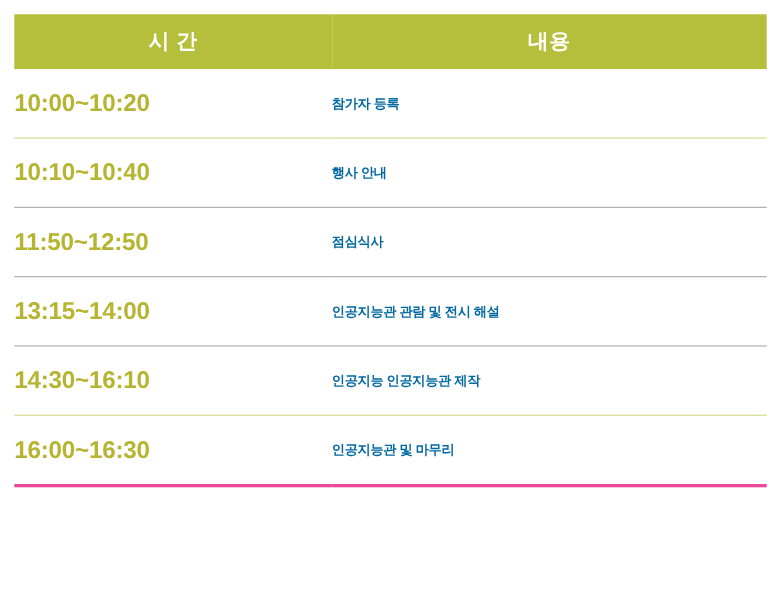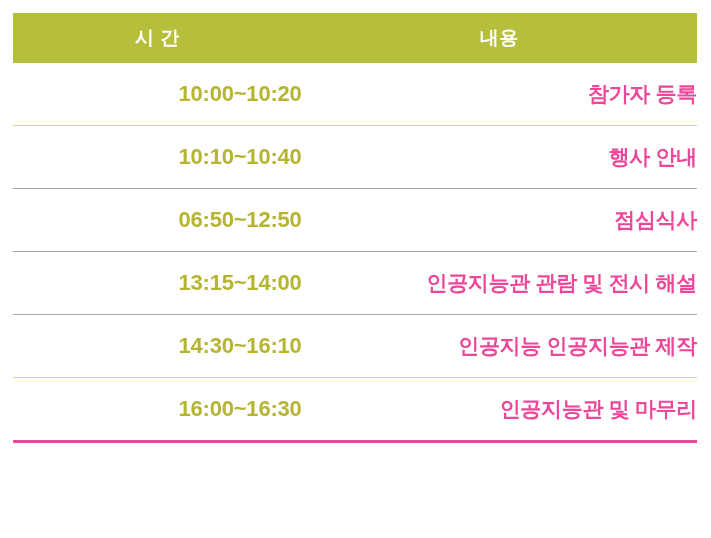--- a/index.html
+++ b/index.html
@@ -48,43 +48,43 @@
   .col-detail { width: 57.8%; }
 
   
   .schedule-table tbody tr {
     background: #ffffff;
   }
   .schedule-table tbody td {
     height: 62px;
     padding: 0;
     vertical-align: middle;
-    text-align: right;
+    text-align: left;
     border: none;
     border-bottom: 1px solid #a7a7a7;
   }
   
   .schedule-table tbody tr.sep-green td {
     border-bottom: 1px solid #d6d882;
   }
   
   .schedule-table tbody tr.sep-bottom td {
     border-bottom: 3px solid #ec4899;
   }
 
   .time-cell {
     color: #b5b531;
     font-size: 22px;
     font-weight: bold;
     letter-spacing: -0.2px;
     white-space: nowrap;
   }
   .detail-cell {
-    color: #ec4899;
-    font-size: 21px;
+    color: #0369a1;
+    font-size: 12px;
     font-weight: bold;
     letter-spacing: -0.3px;
     white-space: nowrap;
   }
 </style>
 </head>
 <body>
 
 <div class="schedule-wrap">
   <table class="schedule-table">
@@ -101,21 +101,21 @@
         <td class="detail-cell">참가자 등록</td>
       </tr>
 
       <tr>
         <td class="time-cell">10:10~10:40</td>
         <td class="detail-cell">행사 안내</td>
       </tr>
 
 
       <tr>
-        <td class="time-cell">06:50~12:50</td>
+        <td class="time-cell">11:50~12:50</td>
         <td class="detail-cell">점심식사</td>
       </tr>
 
       <tr>
         <td class="time-cell">13:15~14:00</td>
         <td class="detail-cell">인공지능관 관람 및 전시 해설</td>
       </tr>
 
       <tr class="sep-green">
         <td class="time-cell">14:30~16:10</td>

